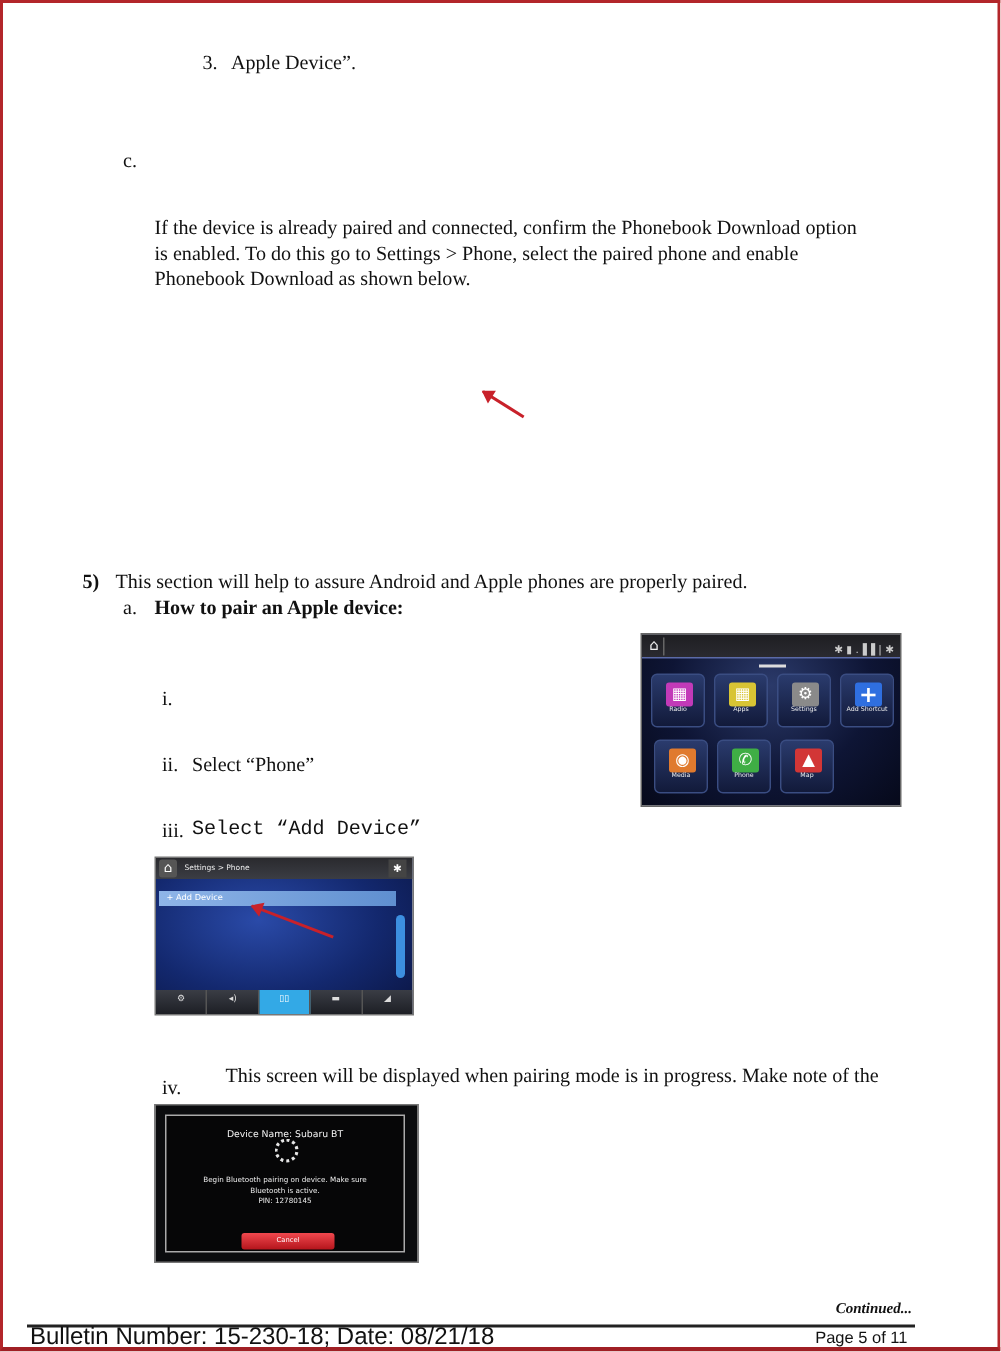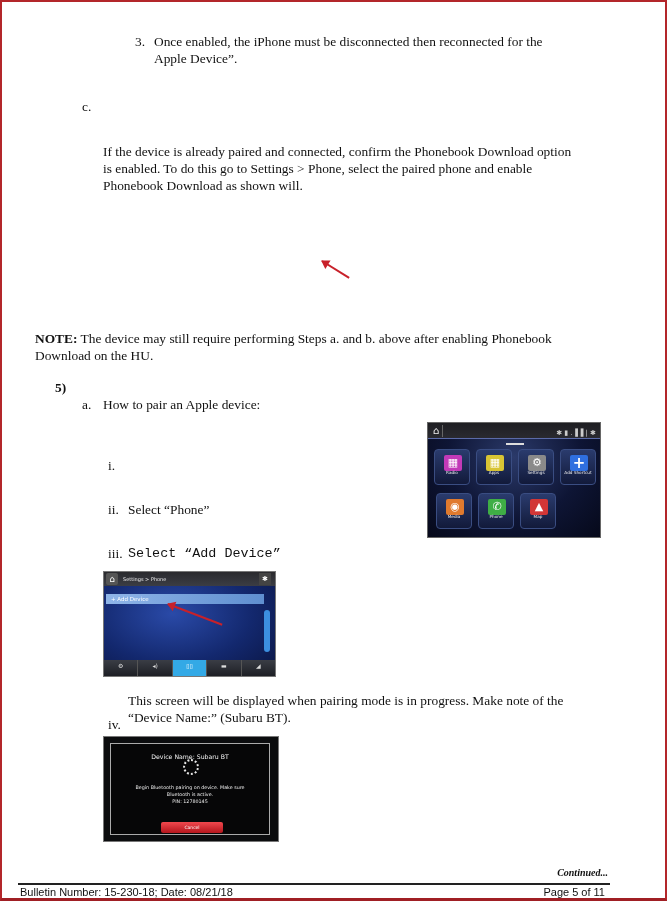--- a/index.html
+++ b/index.html
@@ -64,41 +64,37 @@
 
   .footer-rule { position: absolute; left: 16px; right: 55px; top: 881px; height: 2px; background: #222; }
 </style>
 </head>
 <body>
 
 <div class="page">
 
   <div class="abs" style="left:133px; top:31px;">3.</div>
   <div class="abs" style="left:152px; top:31px; width:460px;">
-    <div>Once enabled, the iPhone must be disconnected then reconnected for the</div>
     <div>Apple Device”.</div>
   </div>
 
   <div class="abs" style="left:80px; top:96px;">c.</div>
   <div class="abs" style="left:101px; top:96px; width:520px;margin-top:45px;">
     <div>If the device is already paired and connected, confirm the Phonebook Download option</div>
     <div>is enabled.  To do this go to Settings &gt; Phone, select the paired phone and enable</div>
-    <div>Phonebook Download as shown will.</div>
+    <div>Phonebook Download as shown below.</div>
   </div>
 
   <div class="arrow" style="left:320px; top:258px; width:32px; transform: rotate(32deg);"></div>
 
-  <div class="abs" style="left:33px; top:328px; width:590px;">
-    <div><span class="bold">NOTE:</span><span>  The device may still require performing Steps a. and b. above after enabling Phonebook</span></div>
-    <div>Download on the HU.</div>
-  </div>
 
   <div class="abs bold" style="left:53px; top:377px;">5)</div>
+  <div class="abs" style="left:75px; top:377px; width:540px;">This section will help to assure Android and Apple phones are properly paired.</div>
   <div class="abs" style="left:80px; top:394px;">a.</div>
-  <div class="abs" style="left:101px; top:394px;">How to pair an Apple device:</div>
+  <div class="abs" style="left:101px; top:394px;font-weight:bold;">How to pair an Apple device:</div>
 
   <div class="abs" style="left:106px; top:455px;">i.</div>
   <div class="abs" style="left:106px; top:499px;">ii.</div>
   <div class="abs" style="left:126px; top:499px;">Select “Phone”</div>
   <div class="abs" style="left:106px; top:543px;">iii.</div>
   <div class="abs" style="left:126px; top:543px;font-family:Liberation Mono, monospace;">Select “Add Device”</div>
 
   <div class="shot home">
     <div class="h-top">
       <div class="h-homeicon">⌂</div>
@@ -147,36 +143,35 @@
       <div class="p-tab"><span class="ti">⚙</span><span>General</span></div>
       <div class="p-tab"><span class="ti">◂)</span><span>Sound</span></div>
       <div class="p-tab active"><span class="ti">▯▯</span><span>Phone</span></div>
       <div class="p-tab"><span class="ti">▬</span><span>Vehicle</span></div>
       <div class="p-tab" style="border-right:none;"><span class="ti">◢</span><span>Navigation</span></div>
     </div>
   </div>
   <div class="arrow" style="left:166px; top:601px; width:58px; transform: rotate(21deg);"></div>
 
   <div class="abs" style="left:106px; top:714px;">iv.</div>
-  <div class="abs" style="left:126px; top:690px; width:480px;">
+  <div class="abs" style="left:126px; top:706px; width:480px;text-align:center;">
     <div>This screen will be displayed when pairing mode is in progress. Make note of the</div>
-    <div>“Device Name:” (Subaru BT).</div>
   </div>
 
   <div class="shot pair">
     <div class="pair-box">
       <div class="pair-name">Device Name: Subaru BT</div>
       <div class="spinner"></div>
       <div class="pair-msg">
         <div>Begin Bluetooth pairing on device. Make sure</div>
         <div>Bluetooth is active.</div>
         <div>PIN: 12780145</div>
       </div>
       <div class="pair-cancel">Cancel</div>
     </div>
   </div>
 
   <div class="abs bold" style="right:57px; top:862px; font-style:italic; font-size:10px;">Continued...</div>
   <div class="footer-rule"></div>
-  <div class="abs" style="left:18px; top:884px; font-family:'Liberation Sans', sans-serif; font-size:11px; line-height:12px;">Bulletin Number: 15-230-18;  Date: 08/21/18</div>
+  <div class="abs" style="left:18px; top:884px; font-family:'Liberation Sans', sans-serif; font-size:16px; line-height:12px;">Bulletin Number: 15-230-18;  Date: 08/21/18</div>
   <div class="abs" style="right:60px; top:884px; font-family:'Liberation Sans', sans-serif; font-size:11px; line-height:12px;">Page 5 of 11</div>
 
 </div>
 
 </body></html>

